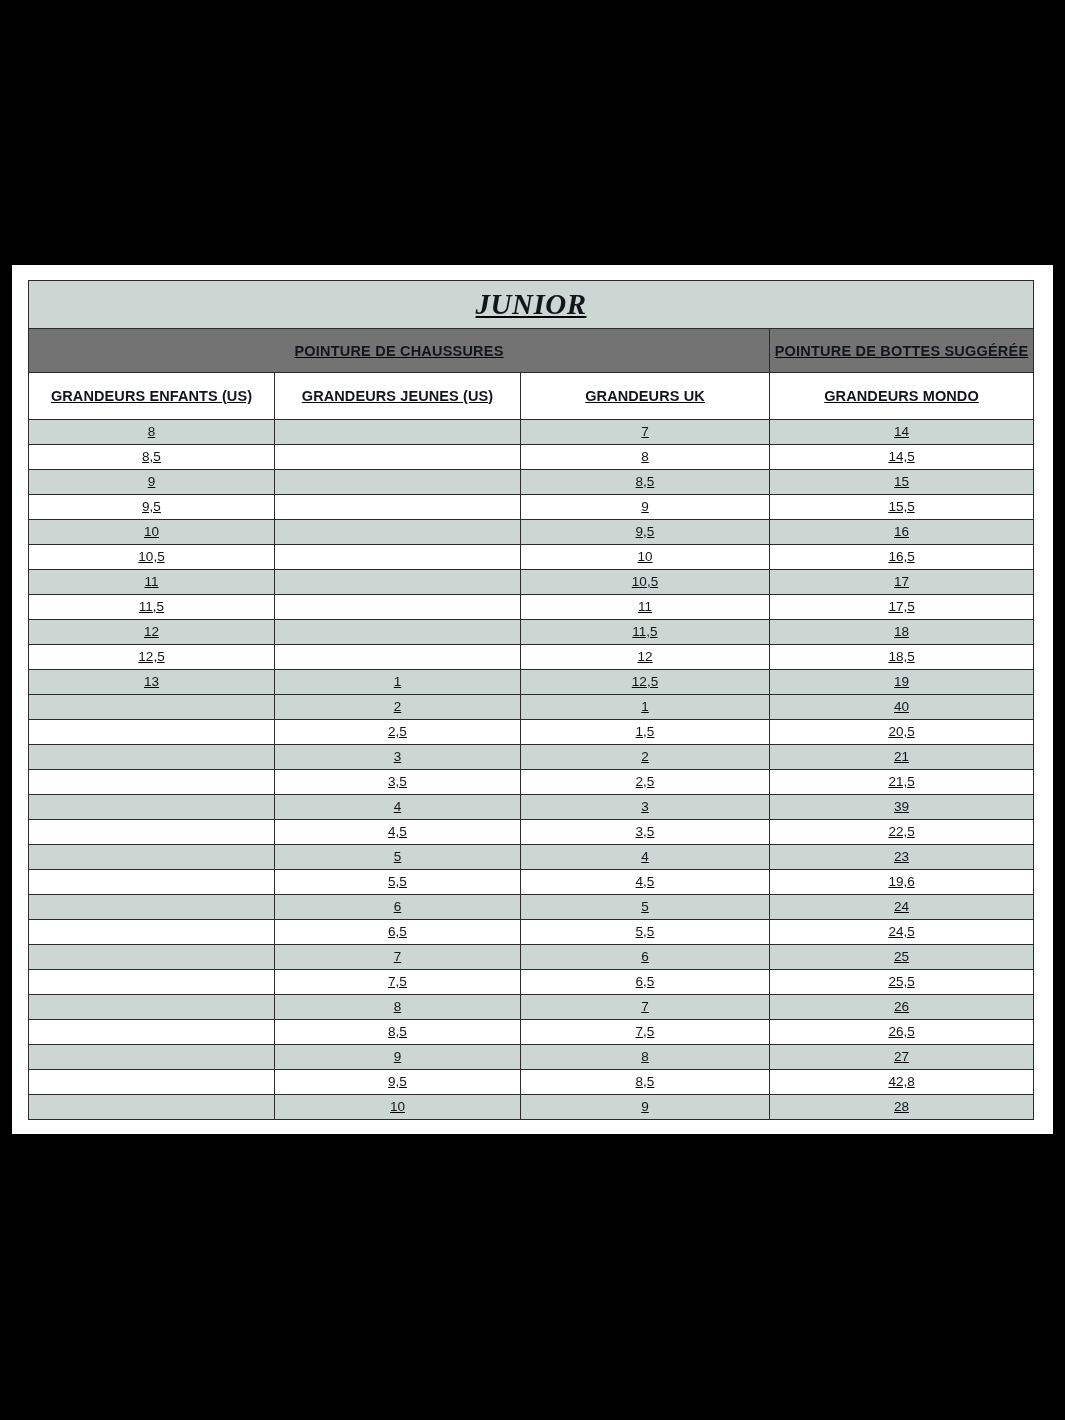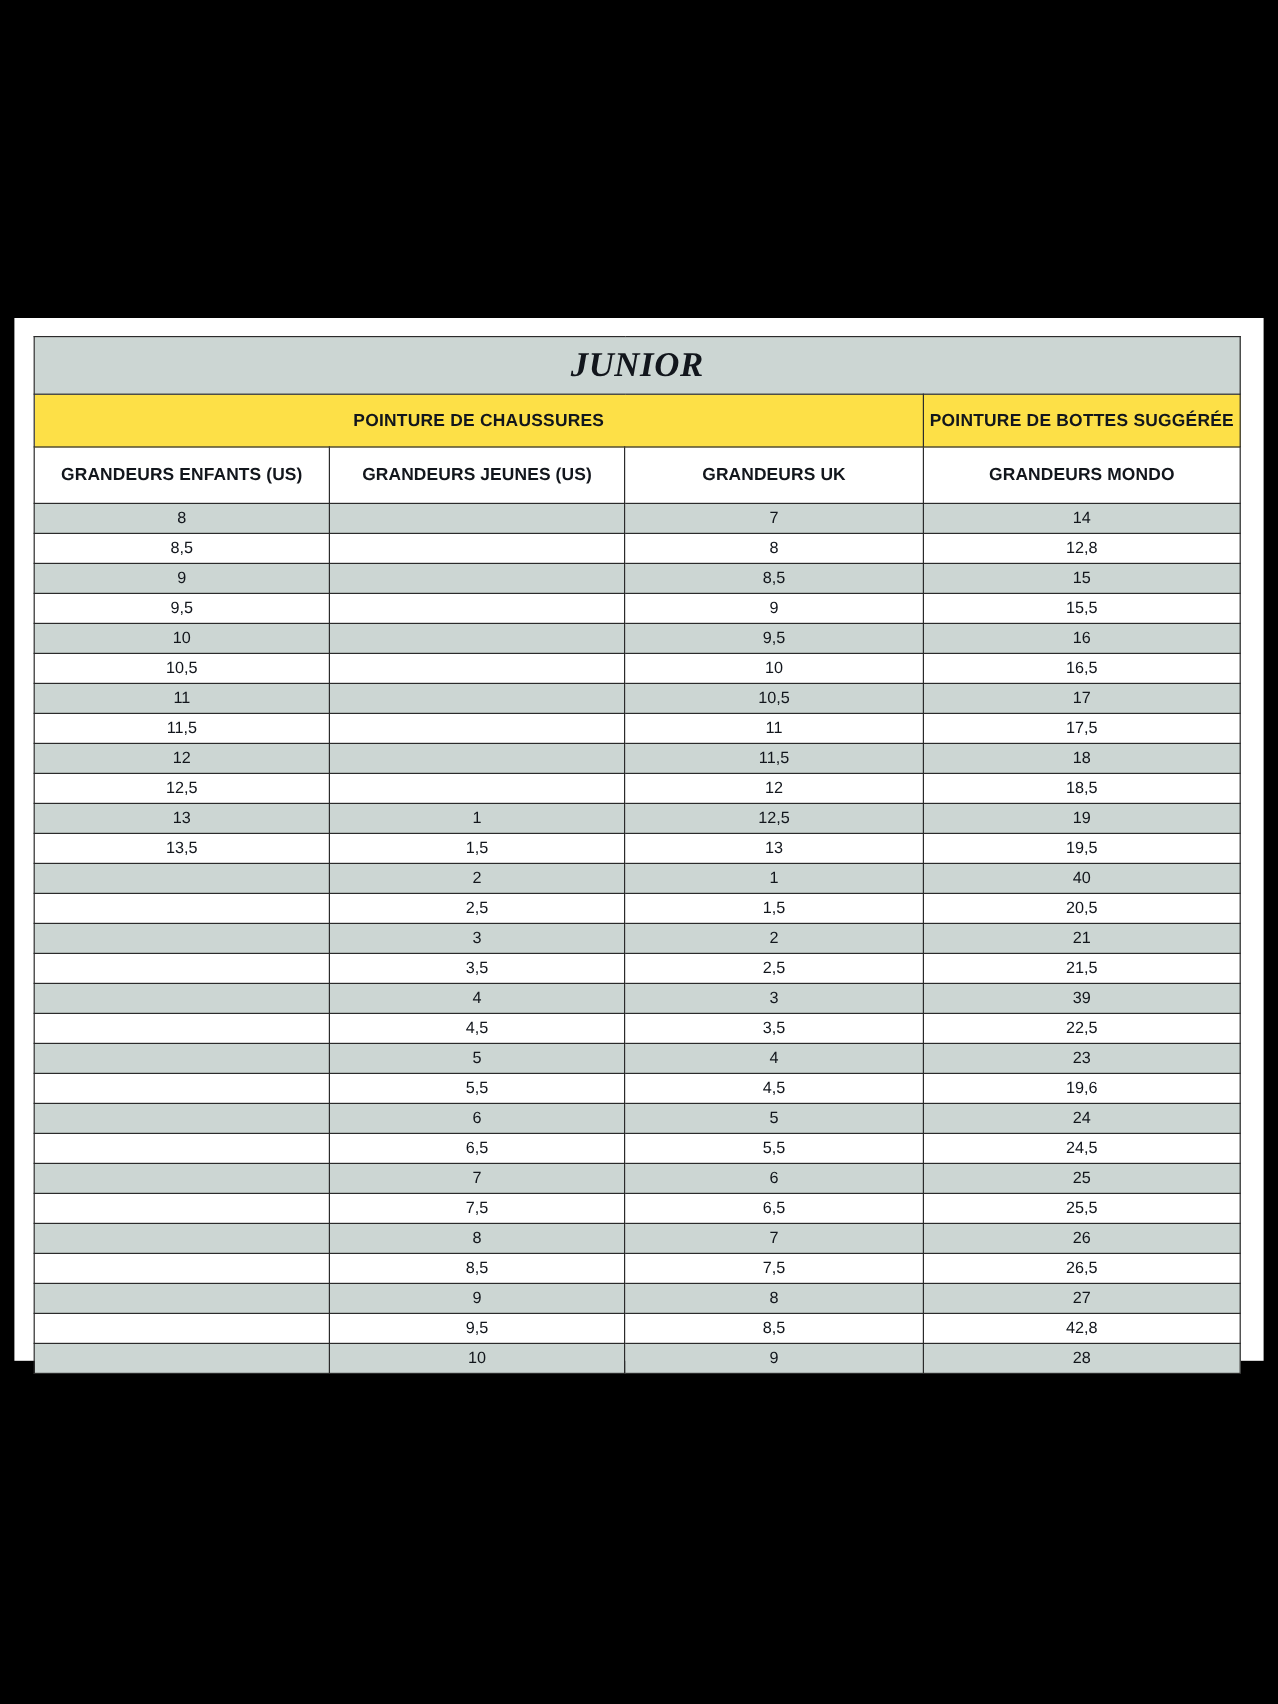--- a/index.html
+++ b/index.html
@@ -30,40 +30,41 @@
     position: absolute;
     left: 16px;
     top: 15px;
     width: 1005px;
     height: 840px;
   }
   table.size-table {
     border-collapse: collapse;
     table-layout: fixed;
     width: 1005px;
+    text-decoration: underline;
   }
   table.size-table td {
     border: 1px solid #2b2b2b;
     padding: 0;
     text-align: center;
     vertical-align: middle;
     color: #12161c;
   }
   .title-cell {
     height: 48px;
     background: #ccd6d3;
     font-family: "Liberation Serif", serif;
     font-weight: bold;
     font-style: italic;
     font-size: 29px;
     letter-spacing: 0.5px;
   }
   .group-cell {
     height: 44px;
-    background: #fde047;
+    background: #737373;
     font-weight: bold;
     font-size: 14.5px;
     letter-spacing: 0.2px;
   }
   .header-cell {
     height: 47px;
     background: #ffffff;
     font-weight: bold;
     font-size: 14.5px;
     letter-spacing: 0.1px;
@@ -112,21 +113,21 @@
           <tr class="shade">
               <td class="data-cell">8</td>
               <td class="data-cell"></td>
               <td class="data-cell">7</td>
               <td class="data-cell">14</td>
             </tr>
           <tr class="plain">
               <td class="data-cell">8,5</td>
               <td class="data-cell"></td>
               <td class="data-cell">8</td>
-              <td class="data-cell">12,8</td>
+              <td class="data-cell">14,5</td>
             </tr>
           <tr class="shade">
               <td class="data-cell">9</td>
               <td class="data-cell"></td>
               <td class="data-cell">8,5</td>
               <td class="data-cell">15</td>
             </tr>
           <tr class="plain">
               <td class="data-cell">9,5</td>
               <td class="data-cell"></td>
@@ -167,26 +168,20 @@
               <td class="data-cell">12,5</td>
               <td class="data-cell"></td>
               <td class="data-cell">12</td>
               <td class="data-cell">18,5</td>
             </tr>
           <tr class="shade">
               <td class="data-cell">13</td>
               <td class="data-cell">1</td>
               <td class="data-cell">12,5</td>
               <td class="data-cell">19</td>
-            </tr>
-          <tr class="plain">
-              <td class="data-cell">13,5</td>
-              <td class="data-cell">1,5</td>
-              <td class="data-cell">13</td>
-              <td class="data-cell">19,5</td>
             </tr>
           <tr class="shade">
               <td class="data-cell"></td>
               <td class="data-cell">2</td>
               <td class="data-cell">1</td>
               <td class="data-cell">40</td>
             </tr>
           <tr class="plain">
               <td class="data-cell"></td>
               <td class="data-cell">2,5</td>

